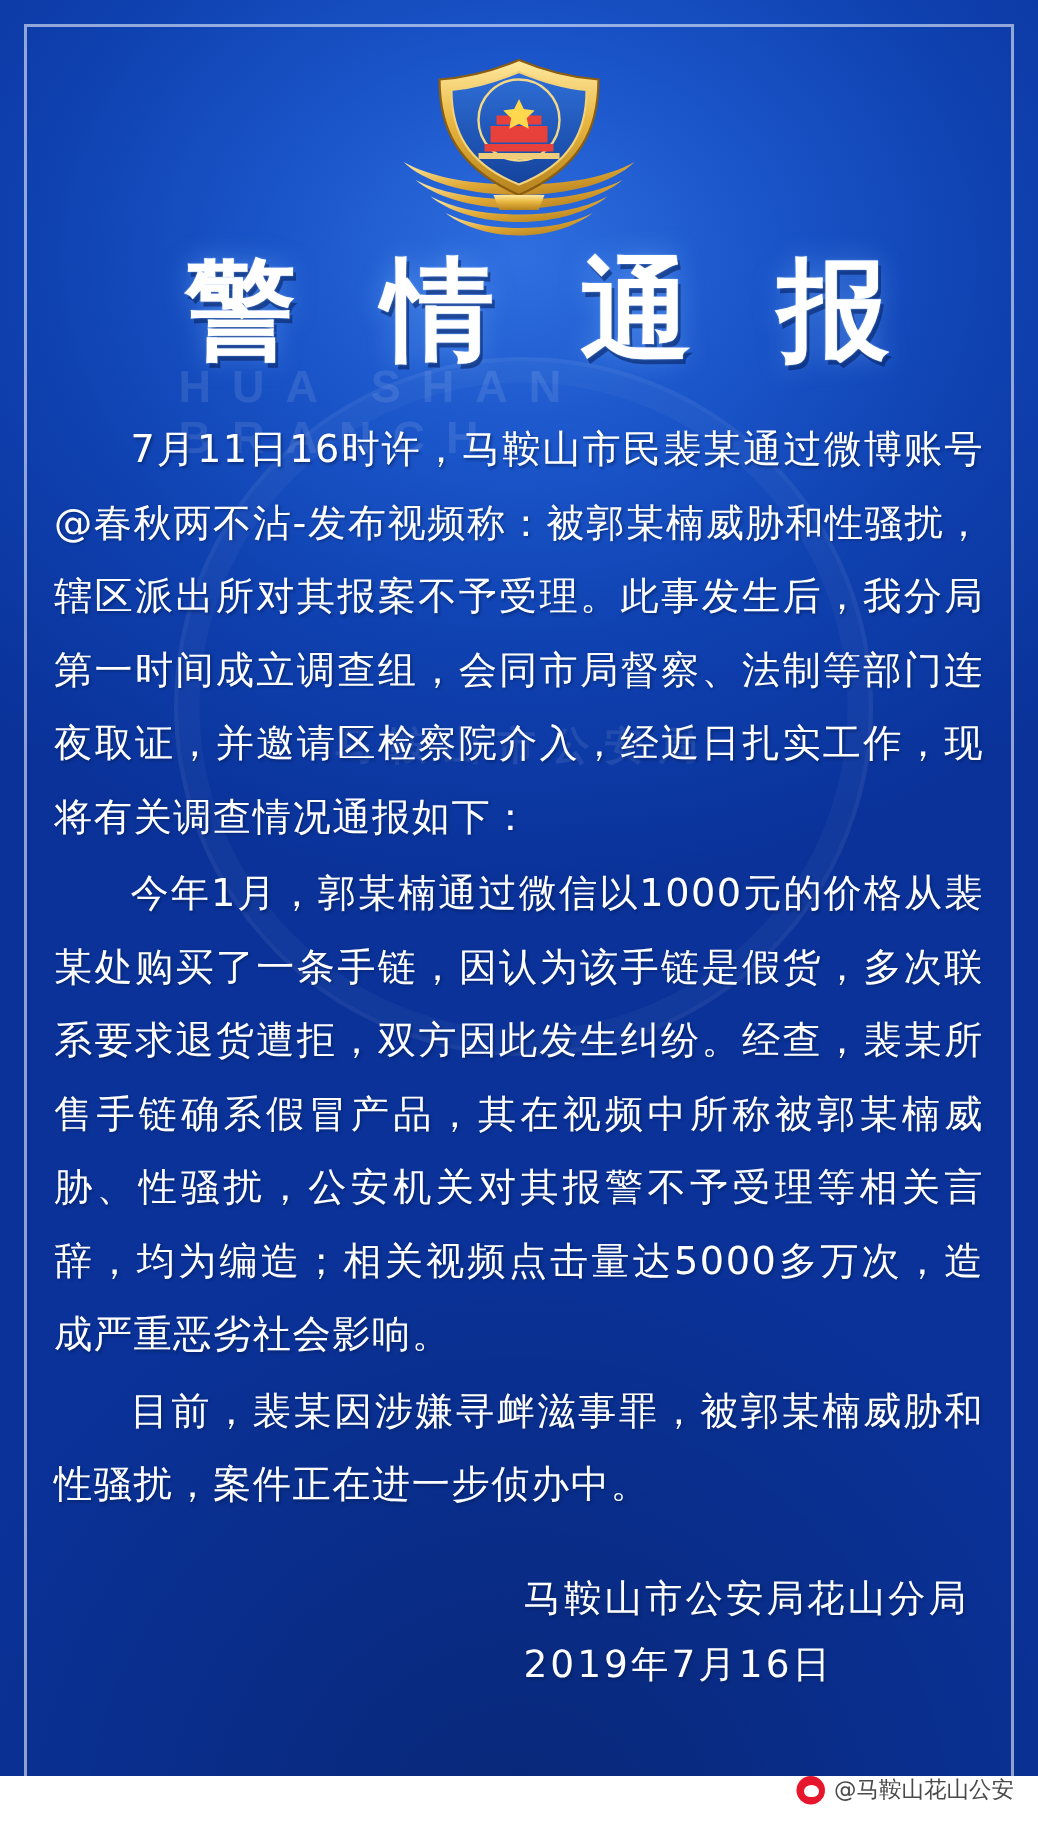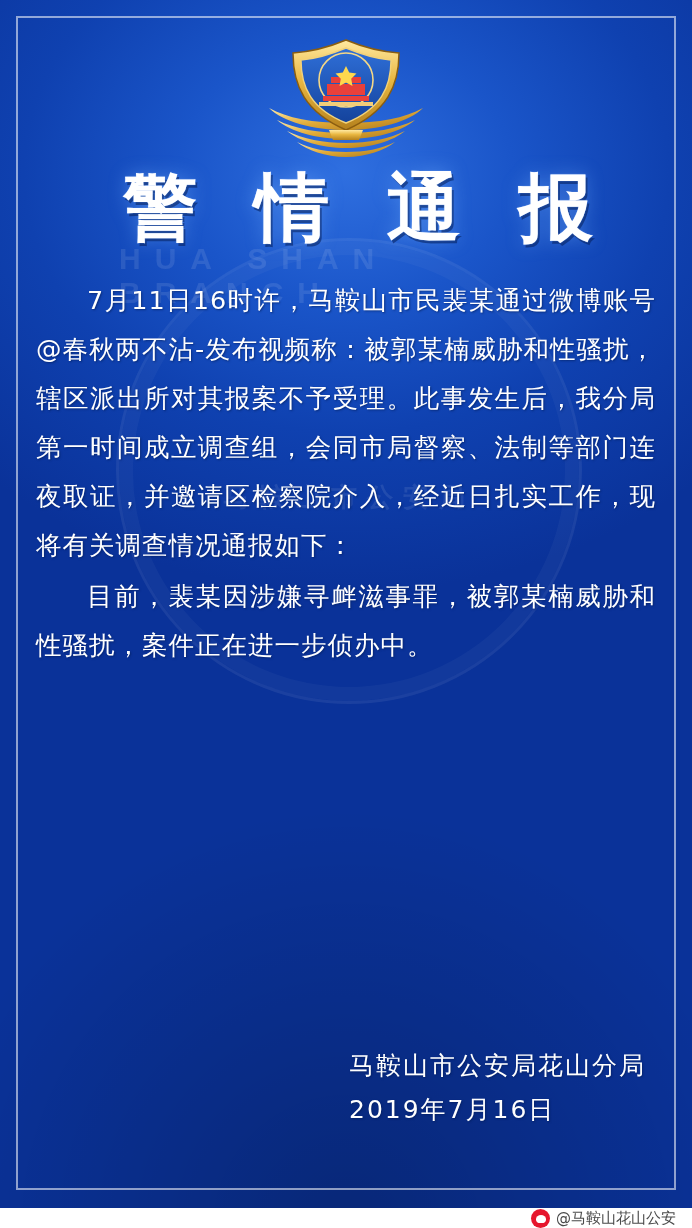--- a/index.html
+++ b/index.html
@@ -150,24 +150,24 @@
     text-shadow: 1px 1px 2px rgba(4,28,85,0.6);
     font-family: "DejaVu Sans", "Liberation Sans", sans-serif;
   }
 
   
   .footer {
     position: absolute;
     left: 0;
     right: 0;
     bottom: 0;
-    height: 20px;
+    height: 44px;
     background: #ffffff;
     display: flex;
-    align-items: flex-end;
+    align-items: flex-start;
     justify-content: flex-end;
     padding-right: 16px;
     box-sizing: border-box;
     z-index: 5;
   }
   .weibo-badge {
     display: flex;
     align-items: center;
     gap: 6px;
     color: #4a4a4a;
@@ -240,20 +240,21 @@
       <path d="M58 76 h54 v4 h-54 z" fill="#f2cd79"></path>
 
       <path d="M68 104 h34 l-4 10 h-26 z" fill="url(#gold)"></path>
     </svg>
   </div>
 
   <div class="title">警 情 通 报</div>
 
   <div class="body-copy">
     <p>7月11日16时许，马鞍山市民裴某通过微博账号@春秋两不沾-发布视频称：被郭某楠威胁和性骚扰，辖区派出所对其报案不予受理。此事发生后，我分局第一时间成立调查组，会同市局督察、法制等部门连夜取证，并邀请区检察院介入，经近日扎实工作，现将有关调查情况通报如下：</p>
+    <p>今年1月，郭某楠通过微信以1000元的价格从裴某处购买了一条手链，因认为该手链是假货，多次联系要求退货遭拒，双方因此发生纠纷。经查，裴某所售手链确系假冒产品，其在视频中所称被郭某楠威胁、性骚扰，公安机关对其报警不予受理等相关言辞，均为编造；相关视频点击量达5000多万次，造成严重恶劣社会影响。</p>
     <p>目前，裴某因涉嫌寻衅滋事罪，被郭某楠威胁和性骚扰，案件正在进一步侦办中。</p>
   </div>
 
   <div class="signature">
     <div>马鞍山市公安局花山分局</div>
     <div>2019年7月16日</div>
   </div>
 
   <div class="footer">
     <div class="weibo-badge">

